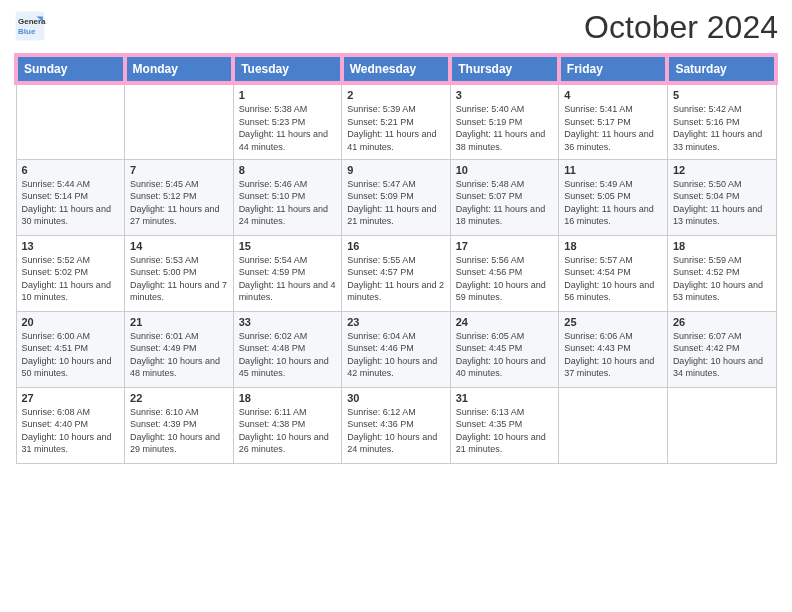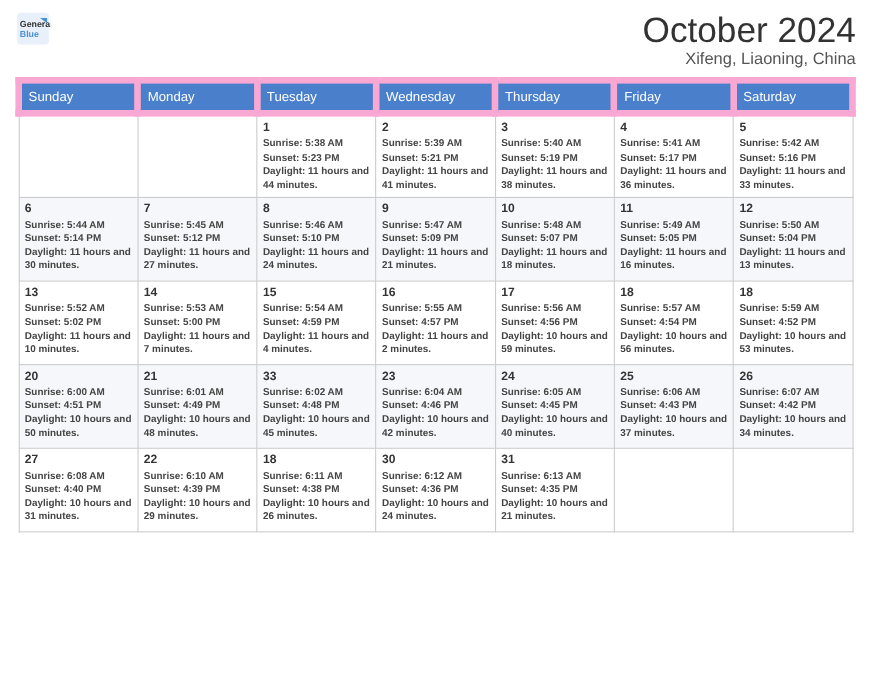--- a/index.html
+++ b/index.html
@@ -24,21 +24,21 @@
     .logo {
       display: flex;
       align-items: center;
       gap: 4px;
     }
     .logo-icon {
       width: 32px;
       height: 32px;
     }
     .title-block {
-      text-align: right;
+      text-align: center;
     }
     .main-title {
       font-size: 32px;
       font-weight: normal;
       color: #333;
       line-height: 1.1;
     }
     .subtitle {
       font-size: 15px;
       color: #555;
@@ -47,22 +47,22 @@
       width: 100%;
       border-collapse: collapse;
       table-layout: fixed;
     }
     .calendar-table th {
       background-color: #4a7fcb;
       color: white;
       text-align: left;
       padding: 5px 6px;
       font-size: 12px;
-      font-weight: normal;
-      border: 6px solid #f9a8d4;
+      font-weight: bold;
+      border: 4px solid #f9a8d4;
     }
     .calendar-table td {
       border: 1px solid #ccc;
       vertical-align: top;
       padding: 4px 5px;
       font-size: 9.5px;
       color: #333;
       height: 76px;
       background: #fff;
     }
@@ -73,42 +73,40 @@
       font-size: 11px;
       font-weight: bold;
       color: #333;
       display: block;
       margin-bottom: 2px;
     }
     .day-info {
       font-size: 9px;
       color: #444;
       line-height: 1.4;
-      font-weight: bold;
     }
     .empty-cell {
       background: #fff !important;
     }
   </style>
 </head>
 <body>
 
 <div class="page">
   <div class="header">
     <div class="logo">
       <svg class="logo-icon" viewBox="0 0 40 40">
         <rect x="2" y="2" width="36" height="36" rx="4" fill="#e8f0fb"></rect>
         <text x="5" y="18" font-size="10" font-weight="bold" fill="#333" font-family="Arial">General</text>
         <text x="5" y="30" font-size="10" font-weight="bold" fill="#4a90d9" font-family="Arial">Blue</text>
         <polygon points="28,8 36,14 36,8" fill="#4a90d9"></polygon>
       </svg>
     </div>
     <div class="title-block">
       <div class="main-title">October 2024</div>
-      <div class="subtitle">Xifeng, Liaoning, China</div>
     </div>
   </div>
 
   <table class="calendar-table">
     <thead>
       <tr id="header-row">
           <th>Sunday</th>
           <th>Monday</th>
           <th>Tuesday</th>
           <th>Wednesday</th>

